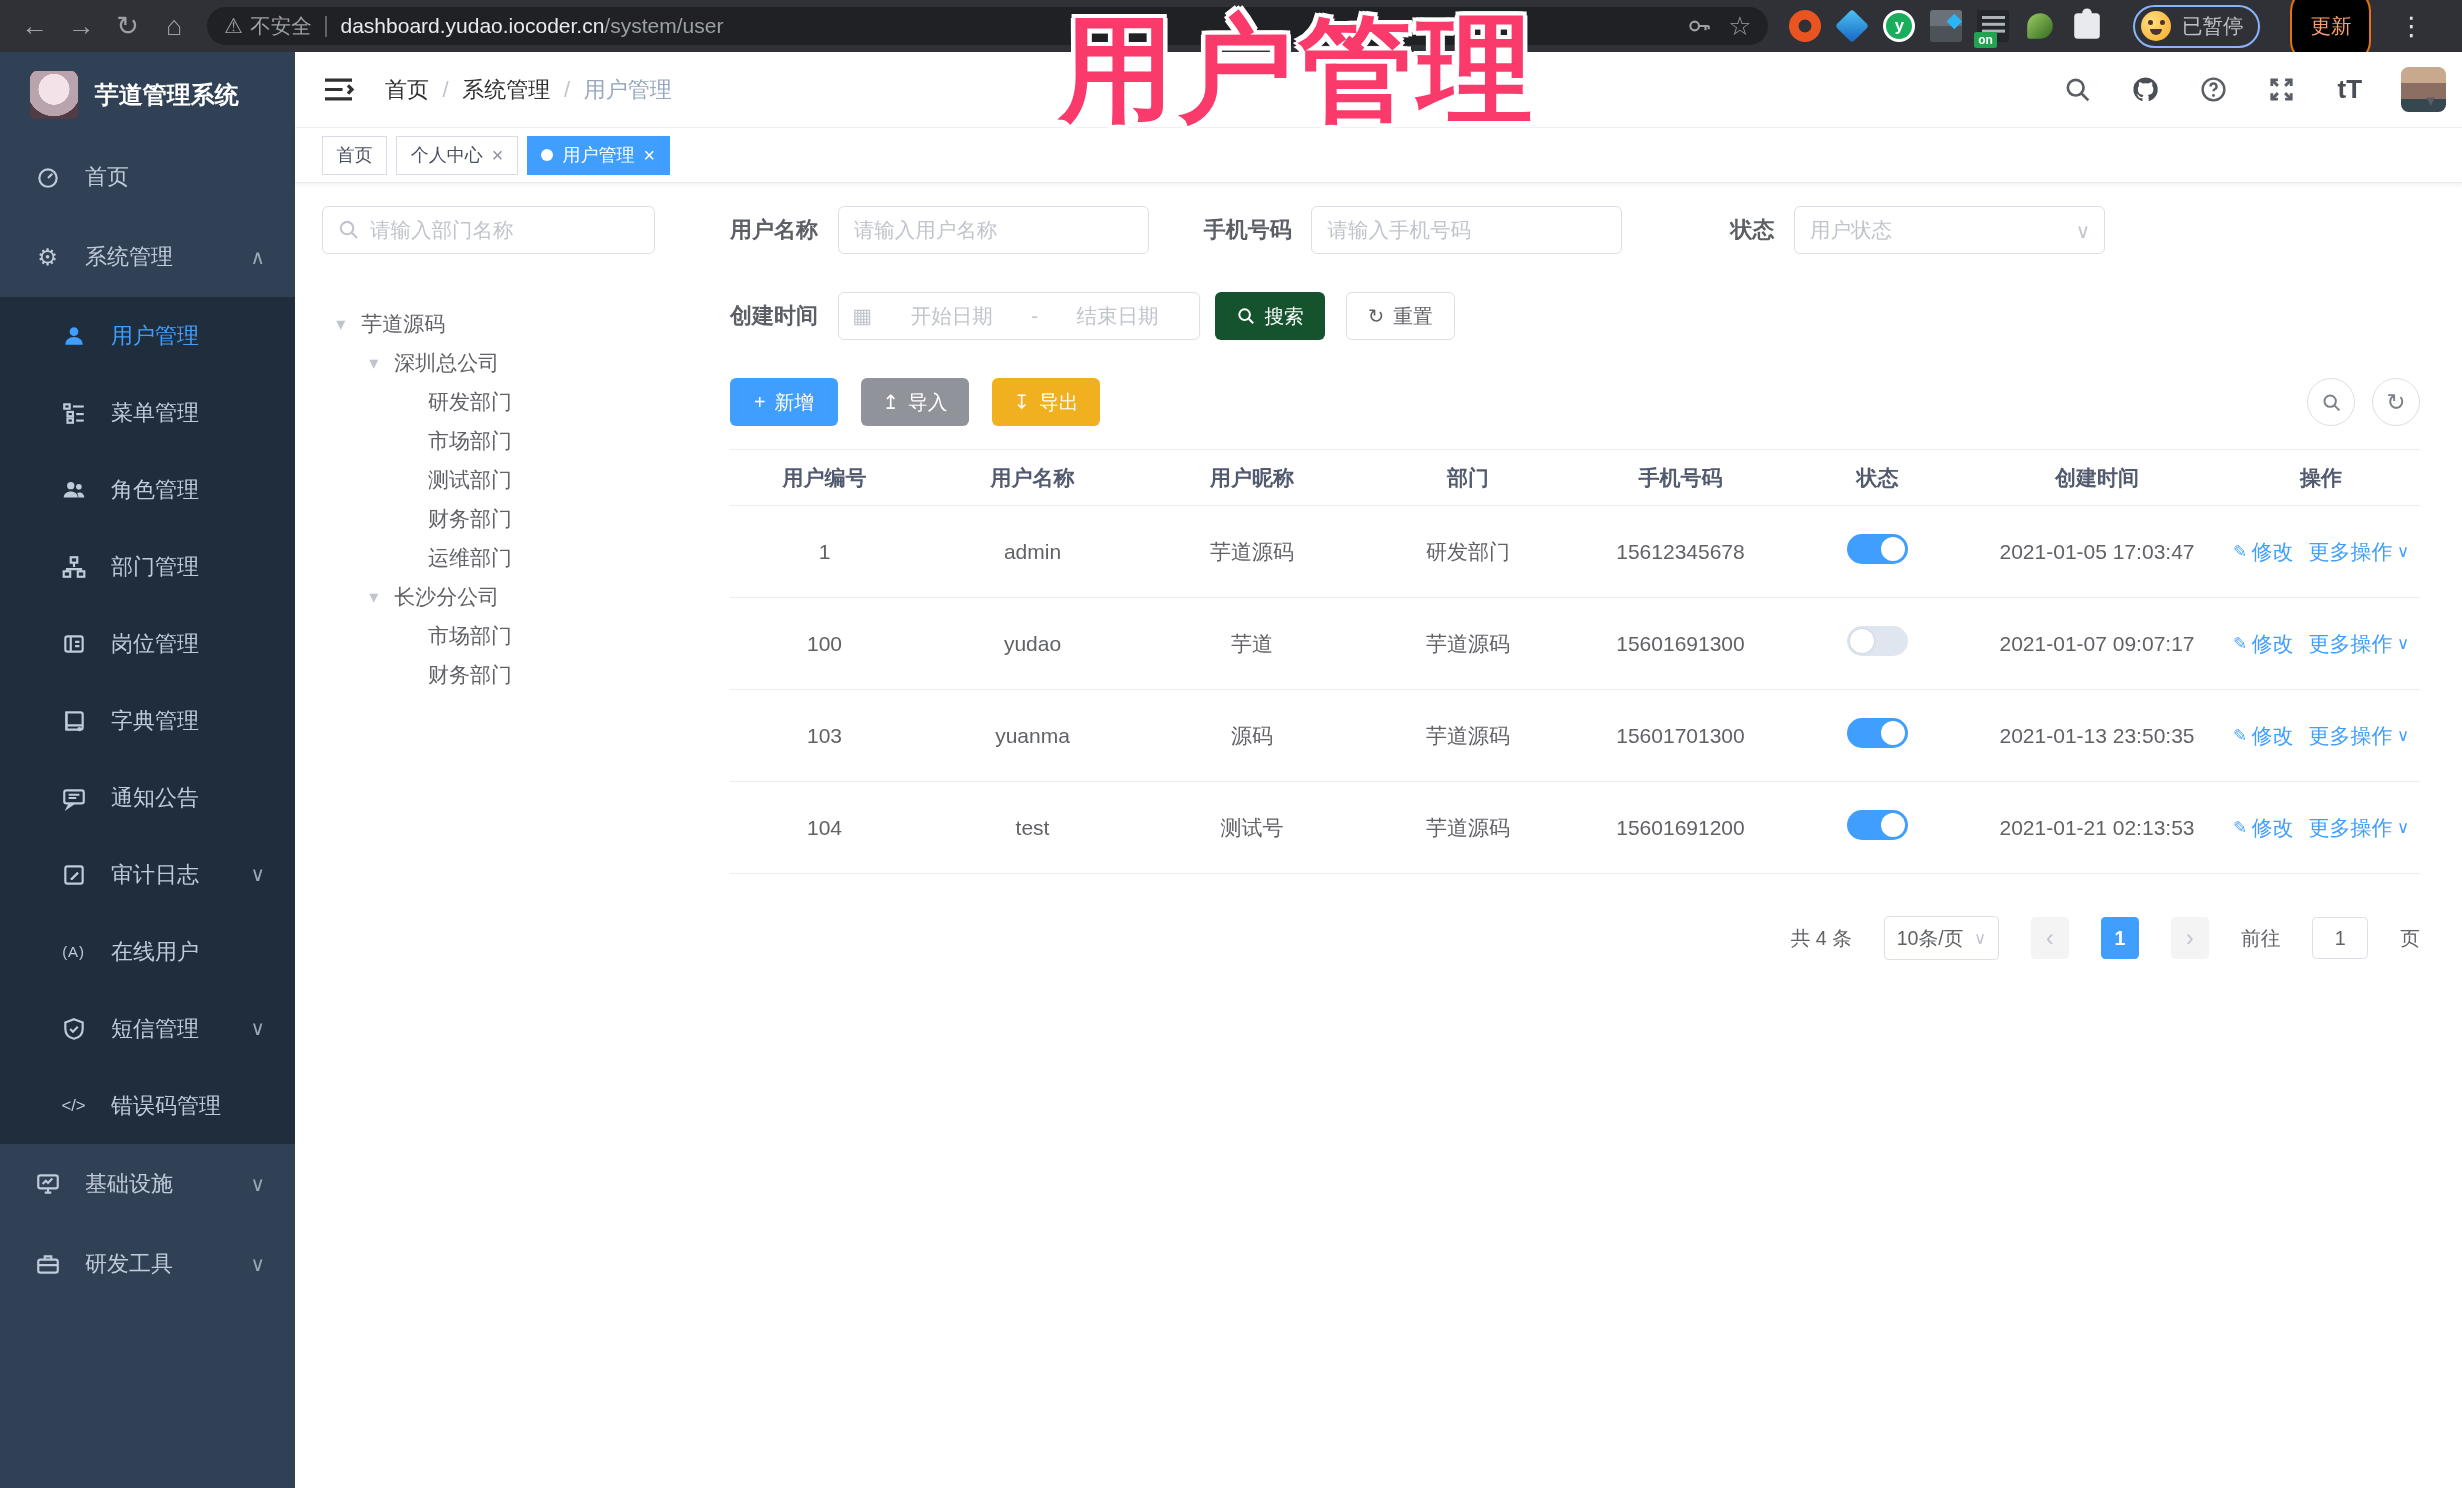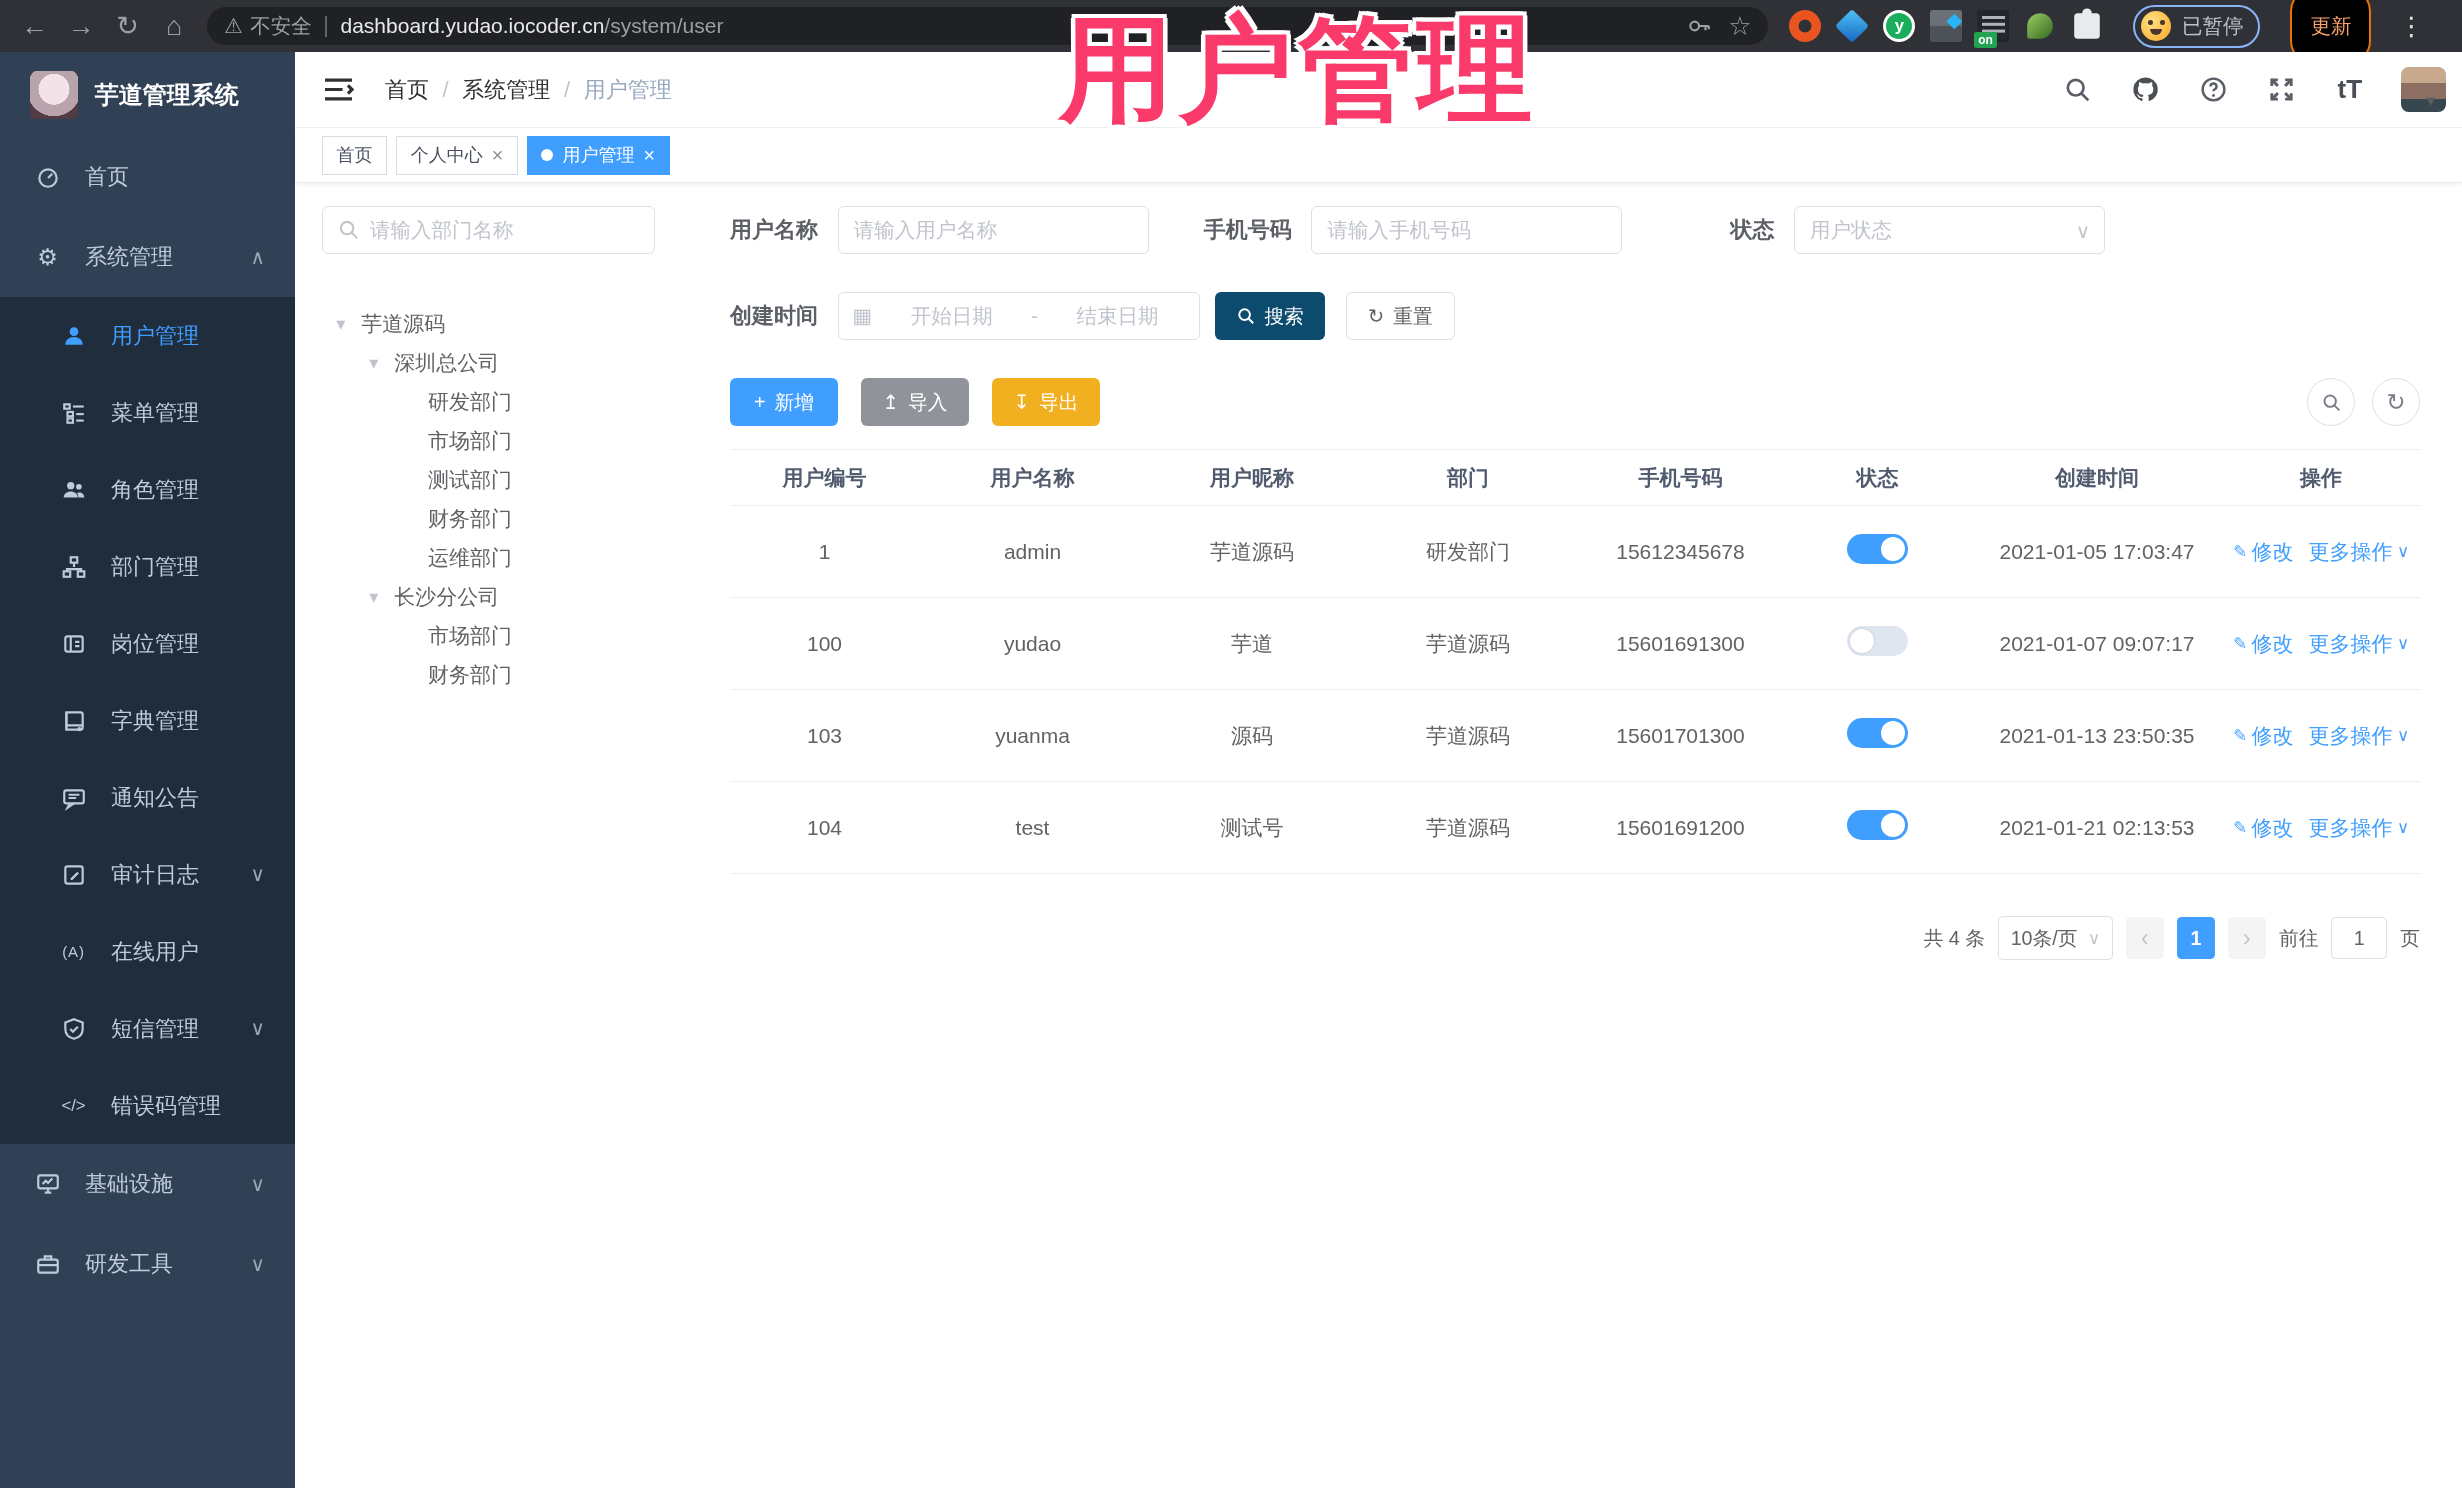--- a/index.html
+++ b/index.html
@@ -95,21 +95,21 @@
   .flabel { font-weight:bold; color:#5c6066; font-size:22px; margin-right:19.7px; white-space:nowrap; }
   .fgroup { display:flex; align-items:center; margin-right:55px; }
   .w410 { width:311px; }
   .select-box { position:relative; }
   .select-box .sel-caret { position:absolute; right:15px; top:13.6px; color:#c0c4cc; font-size:19.7px; }
   .date-range { width:362px; height:48px; border:1.5px solid #dcdfe6; border-radius:6px; display:flex; align-items:center; padding:0 13.6px; gap:12px; color:#c0c4cc; font-size:20.5px; }
   .date-range .cal { font-size:21px; }
   .date-range .ph { flex:1; text-align:center; }
   .btn { height:48px; border-radius:6px; display:inline-flex; align-items:center; justify-content:center; gap:9px; font-size:19.7px; cursor:pointer; border:none; padding:0 21px; font-family:inherit; }
   .btn .bic { font-size:19.7px; }
-  .btn-search { background:#0c4a6e; color:#fff; margin-left:15px; }
+  .btn-search { background:#14532d; color:#fff; margin-left:15px; }
   .btn-reset { background:#fff; color:#606266; border:1.5px solid #dcdfe6; margin-left:21px; }
   .toolbar { display:flex; align-items:center; margin:10.6px 0 23px; }
   .btn-add { background:#409EFF; color:#fff; width:108px; }
   .btn-import { background:#909399; color:#fff; width:108px; margin-left:23px; }
   .btn-export { background:#f0b01f; color:#fff; width:108px; margin-left:23px; }
   .tool-right { margin-left:auto; display:flex; gap:16.7px; }
   .circ { width:48px; height:48px; border-radius:50%; border:1.5px solid #dcdfe6; background:#fff; display:flex; align-items:center; justify-content:center; color:#7a7f88; cursor:pointer; }
   .circ svg { width:21px; height:21px; }
   .circ .g { font-size:23px; }
 
@@ -121,21 +121,21 @@
   .sw::after { content:""; position:absolute; top:3px; width:24px; height:24px; border-radius:50%; background:#fff; }
   .sw[data-state="on"] { background:#409EFF; }
   .sw[data-state="on"]::after { right:3px; }
   .sw[data-state="off"] { background:#dfe6f0; }
   .sw[data-state="off"]::after { left:3px; box-shadow:0 0 3px rgba(0,0,0,.15); }
   .op-links { color:#409EFF; display:flex; align-items:center; justify-content:center; gap:15px; white-space:nowrap; }
   .op-links .lk { display:flex; align-items:center; gap:4.5px; cursor:pointer; }
   .op-links .sm { font-size:16.7px; }
 
   
-  .pager { display:flex; align-items:center; justify-content:flex-end; gap:13px; margin-top:42px; font-size:19.7px; color:#606266; }
+  .pager { display:flex; align-items:center; justify-content:flex-end; gap:32px; margin-top:42px; font-size:19.7px; color:#606266; }
   .psel { width:115px; height:44px; border:1.5px solid #dcdfe6; border-radius:4.5px; display:flex; align-items:center; justify-content:center; gap:10.6px; color:#606266; }
   .psel .sel-caret2 { color:#c0c4cc; font-size:16.7px; }
   .pbtn { width:38px; height:42px; border-radius:4.5px; background:#f4f4f5; color:#c0c4cc; display:flex; align-items:center; justify-content:center; font-size:23px; cursor:pointer; }
   .pcur { width:38px; height:42px; border-radius:4.5px; background:#409EFF; color:#fff; display:flex; align-items:center; justify-content:center; font-weight:bold; }
   .goto-input { width:56px; height:42px; border:1.5px solid #dcdfe6; border-radius:4.5px; text-align:center; font-size:19.7px; color:#606266; outline:none; font-family:inherit; }
 
   
   .annotation { position:absolute; left:1059px; top:6px; font-size:115px; font-weight:800; letter-spacing:4.5px; color:#fa3a6b; z-index:99; line-height:1.1;
     text-shadow: 4.5px 0 0 #fff, -4.5px 0 0 #fff, 0 4.5px 0 #fff, 0 -4.5px 0 #fff, 3.8px 3.8px 0 #fff, -3.8px 3.8px 0 #fff, 3.8px -3.8px 0 #fff, -3.8px -3.8px 0 #fff; }
 </style>

